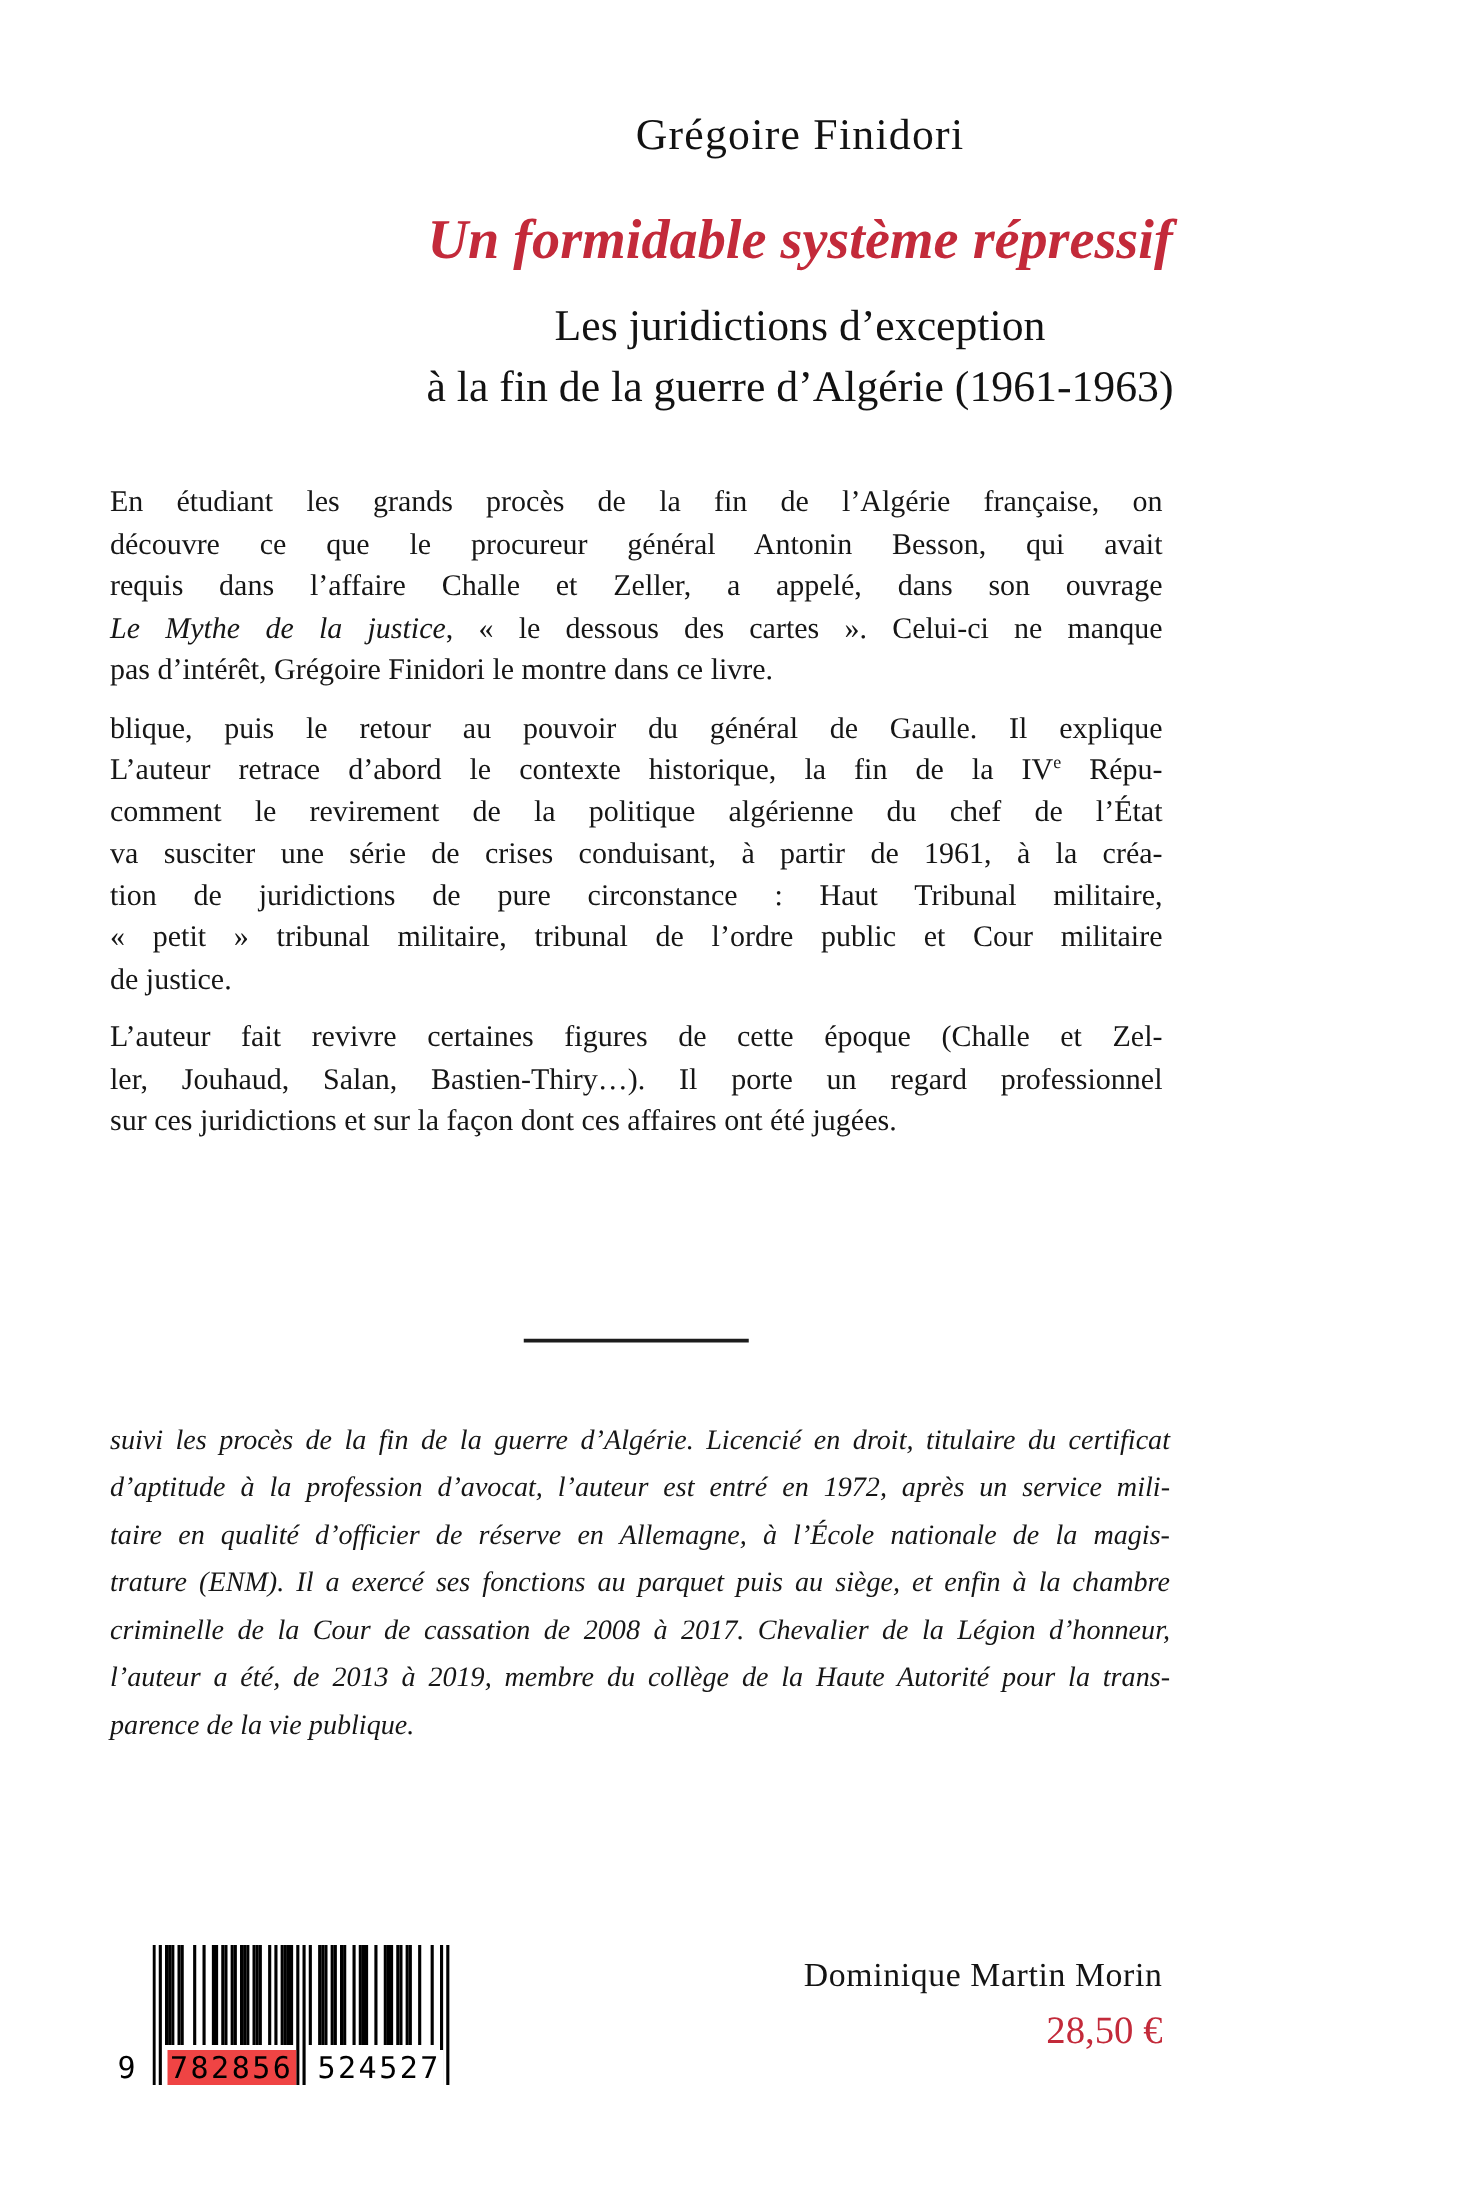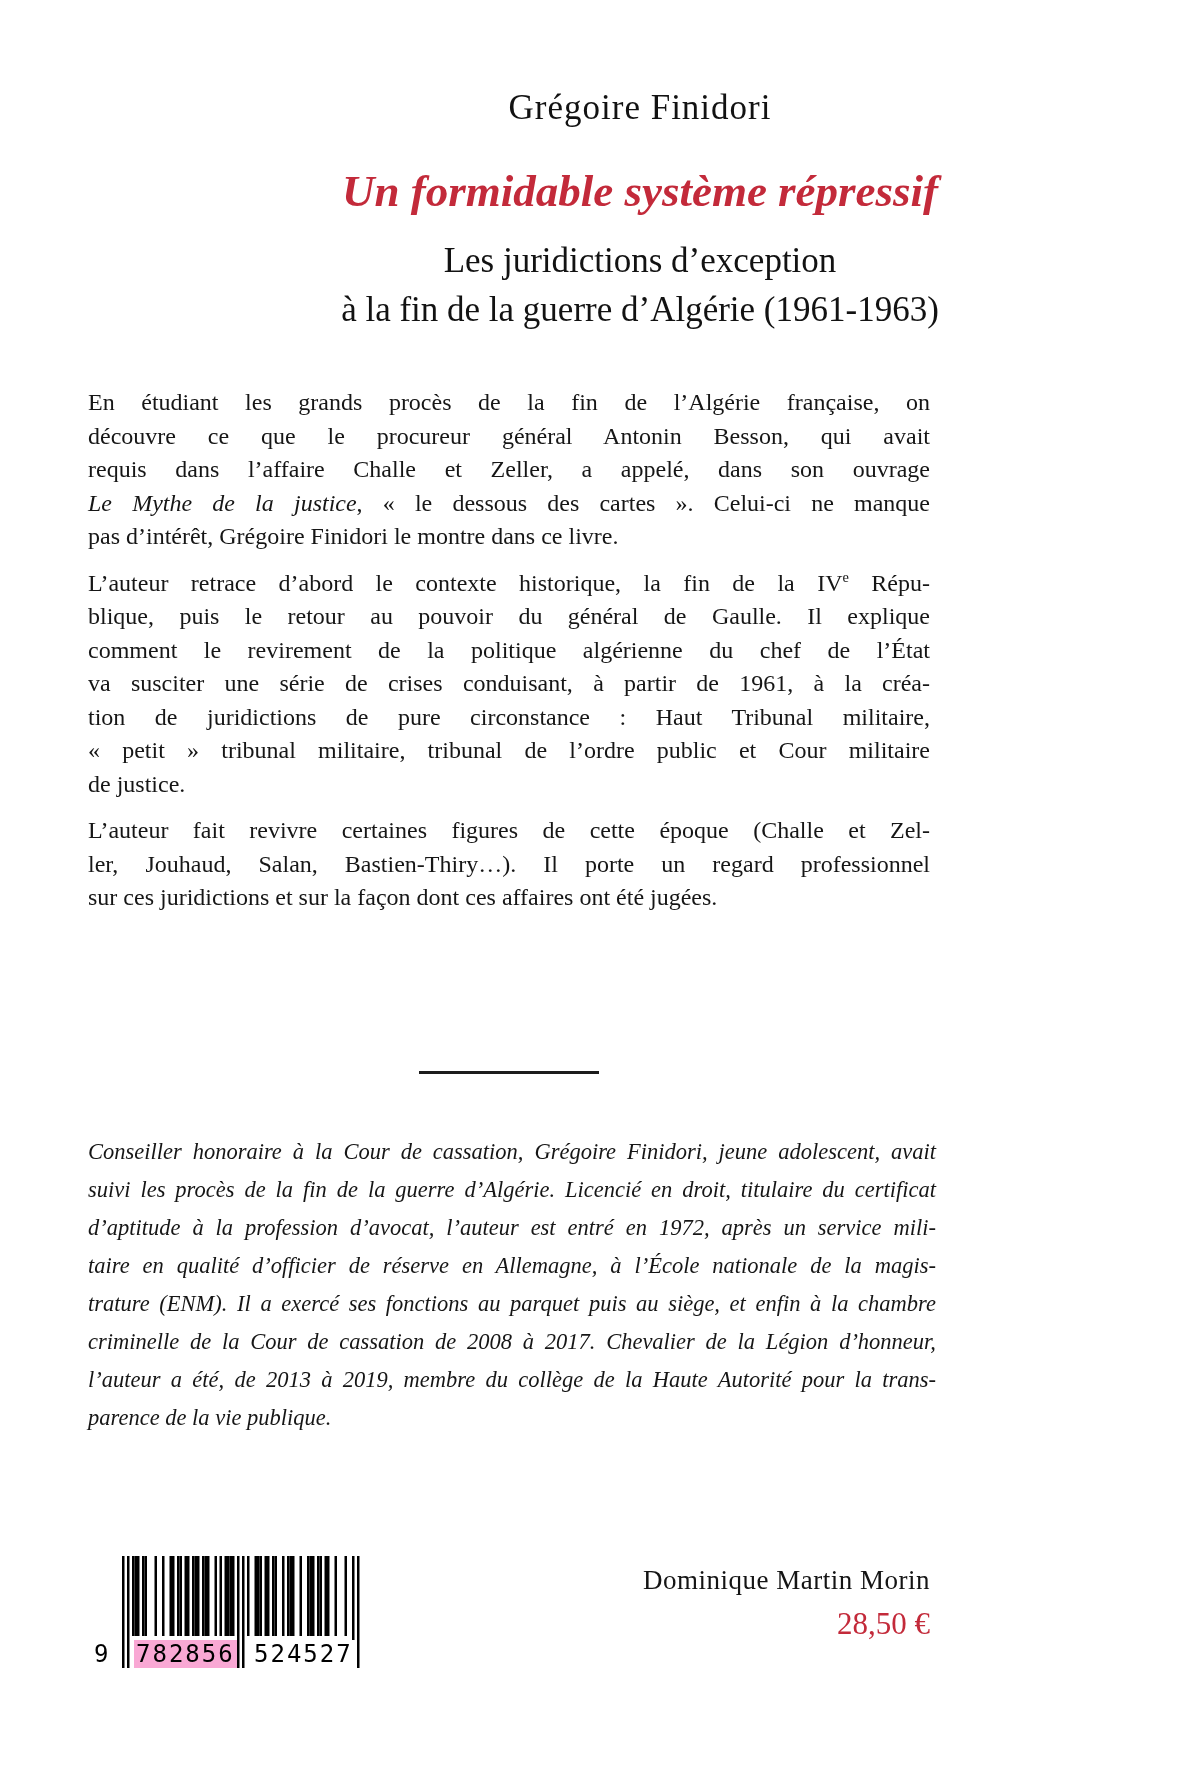--- a/index.html
+++ b/index.html
@@ -20,21 +20,21 @@
   #divider{position:absolute;top:1071px;left:419px;width:180px;height:3px;background:#1c1c1c;}
   #author-bio{position:absolute;left:88px;top:1133px;width:848px;font-style:italic;font-size:22.5px;line-height:38px;}
   .bio-line{text-align:justify;text-align-last:justify;}
   .bio-line.last{text-align-last:left;}
   .barcode{position:absolute;left:92px;top:1556px;width:300px;height:150px;}
   .barcode svg{position:absolute;left:30px;top:0;}
   .barcode svg rect{fill:#000;}
   .bc-digits{position:absolute;top:82px;left:0;width:300px;height:34px;
     font-family:"DejaVu Sans Mono",monospace;font-size:24px;color:#000;}
   .bc-lead{position:absolute;left:2px;top:2px;}
-  .bc-left{position:absolute;left:42px;top:2px;letter-spacing:2px;background:#f9a8d4;padding:0 2px;}
+  .bc-left{position:absolute;left:42px;top:2px;letter-spacing:2px;background:#ef4444;padding:0 2px;}
   .bc-right{position:absolute;left:160px;top:2px;letter-spacing:2px;background:#fff;padding:0 2px;}
   .publisher-block{position:absolute;right:254px;top:1565px;text-align:right;}
   .publisher-name{font-size:27px;letter-spacing:0.5px;color:#141414;}
   .price{font-size:31px;margin-top:10px;}
 </style>
 </head>
 <body>
 
 <div class="cover">
 
@@ -49,39 +49,38 @@
 
   <div id="body-text">
       <div class="para">
         <div class="line"><span>En étudiant les grands procès de la fin de l’Algérie française, on</span></div>
         <div class="line"><span>découvre ce que le procureur général Antonin Besson, qui avait</span></div>
         <div class="line"><span>requis dans l’affaire Challe et Zeller, a appelé, dans son ouvrage</span></div>
         <div class="line"><em>Le Mythe de la justice</em><span>, « le dessous des cartes ». Celui-ci ne manque</span></div>
         <div class="line last"><span>pas d’intérêt, Grégoire Finidori le montre dans ce livre.</span></div>
       </div>
       <div class="para">
+        <div class="line"><span>blique, puis le retour au pouvoir du général de Gaulle. Il explique</span></div>
         <div class="line"><span>L’auteur retrace d’abord le contexte historique, la fin de la IV</span><sup>e</sup><span> Répu-</span></div>
-        <div class="line"><span>blique, puis le retour au pouvoir du général de Gaulle. Il explique</span></div>
         <div class="line"><span>comment le revirement de la politique algérienne du chef de l’État</span></div>
         <div class="line"><span>va susciter une série de crises conduisant, à partir de 1961, à la créa-</span></div>
         <div class="line"><span>tion de juridictions de pure circonstance : Haut Tribunal militaire,</span></div>
         <div class="line"><span>« petit » tribunal militaire, tribunal de l’ordre public et Cour militaire</span></div>
         <div class="line last"><span>de justice.</span></div>
       </div>
       <div class="para">
         <div class="line"><span>L’auteur fait revivre certaines figures de cette époque (Challe et Zel-</span></div>
         <div class="line"><span>ler, Jouhaud, Salan, Bastien-Thiry…). Il porte un regard professionnel</span></div>
         <div class="line last"><span>sur ces juridictions et sur la façon dont ces affaires ont été jugées.</span></div>
       </div>
     </div>
 
   <div id="divider"></div>
 
   <div id="author-bio">
-      <div class="bio-line"><span>Conseiller honoraire à la Cour de cassation, Grégoire Finidori, jeune adolescent, avait</span></div>
       <div class="bio-line"><span>suivi les procès de la fin de la guerre d’Algérie. Licencié en droit, titulaire du certificat</span></div>
       <div class="bio-line"><span>d’aptitude à la profession d’avocat, l’auteur est entré en 1972, après un service mili-</span></div>
       <div class="bio-line"><span>taire en qualité d’officier de réserve en Allemagne, à l’École nationale de la magis-</span></div>
       <div class="bio-line"><span>trature (ENM). Il a exercé ses fonctions au parquet puis au siège, et enfin à la chambre</span></div>
       <div class="bio-line"><span>criminelle de la Cour de cassation de 2008 à 2017. Chevalier de la Légion d’honneur,</span></div>
       <div class="bio-line"><span>l’auteur a été, de 2013 à 2019, membre du collège de la Haute Autorité pour la trans-</span></div>
       <div class="bio-line last"><span>parence de la vie publique.</span></div>
     </div>
 
   <div class="barcode">

